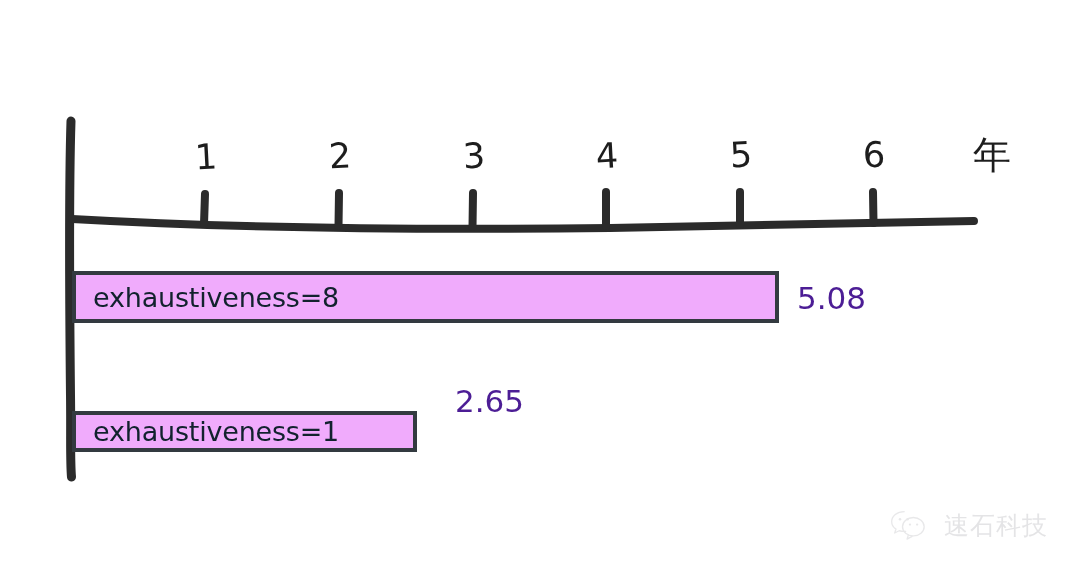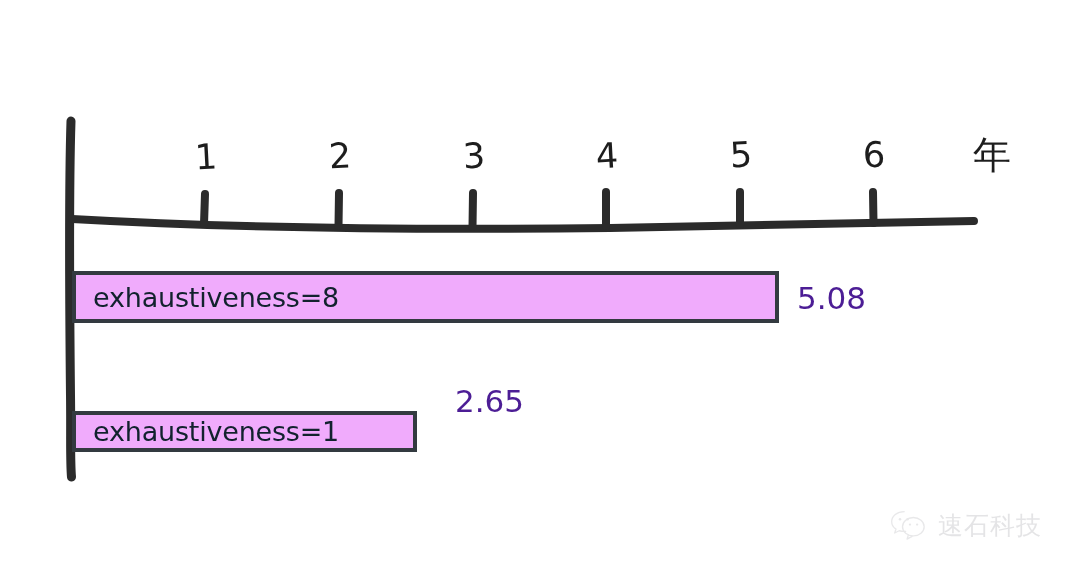--- a/index.html
+++ b/index.html
@@ -88,21 +88,21 @@
     line-height: 1;
   }
 
   
   .watermark {
     position: absolute;
     left: 890px;
     top: 508px;
     display: flex;
     align-items: center;
-    gap: 8px;
+    gap: 14px;
     opacity: 0.30;
     user-select: none;
   }
   .watermark-text {
     font-family: "DejaVu Sans", "Liberation Sans", sans-serif;
     font-size: 25px;
     color: #a8a8ad;
     letter-spacing: 1px;
     line-height: 1;
   }

